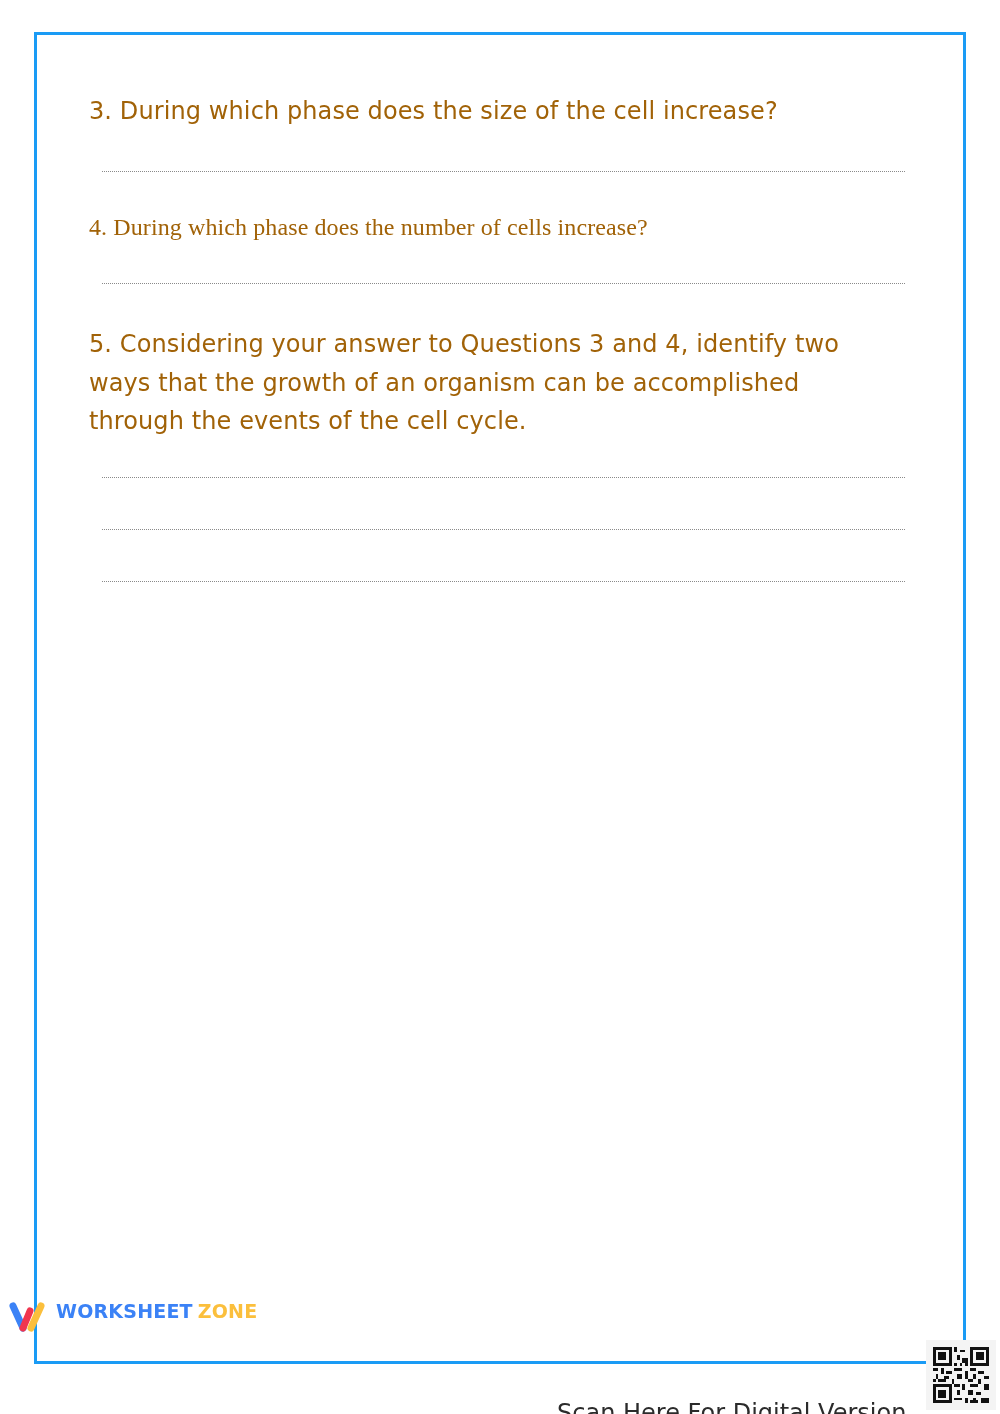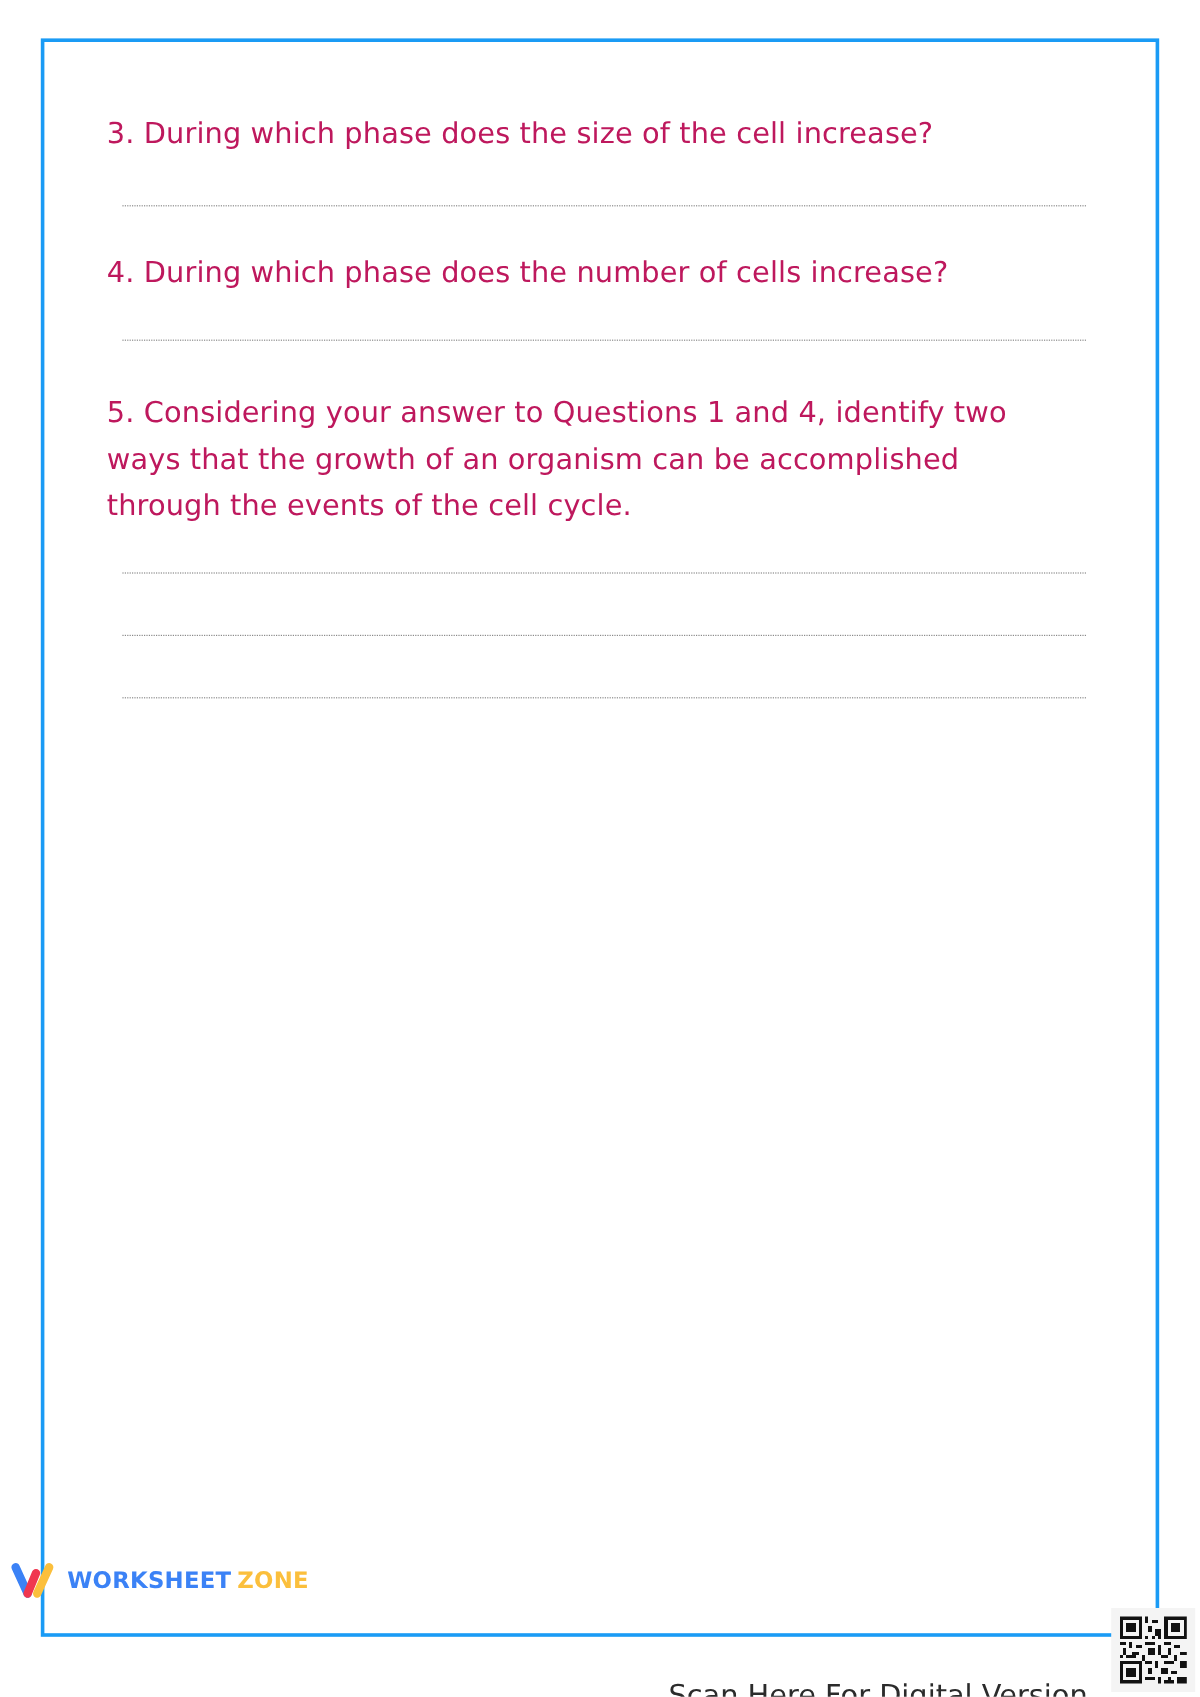--- a/index.html
+++ b/index.html
@@ -1,44 +1,44 @@
 <!DOCTYPE html>
 <html><head>
 <meta charset="utf-8">
 <style>
   html, body { margin: 0; padding: 0; background: #ffffff; }
   body { width: 1000px; height: 1414px; position: relative; overflow: hidden;
          font-family: "DejaVu Sans", sans-serif; color: #2b2b2b; }
   .frame { position: absolute; left: 34px; top: 32px; width: 926px; height: 1326px;
            border: 3px solid #1a9bf5; box-sizing: content-box; }
   .q { position: absolute; left: 89px; width: 800px; font-size: 24px; line-height: 38.5px;
-       letter-spacing: 0.1px; color: #be185d; }
+       letter-spacing: 0.1px; color: #a16207; }
   .line { position: absolute; left: 102px; width: 803px; height: 0;
           border-top: 1.5px dotted #8a8a8a; }
-  .footer-logo { position: absolute; left: 8px; top: 1300px; height: 34px; display: flex; align-items: center; }
+  .footer-logo { position: absolute; left: 8px; top: 1300px; height: 34px; display: flex; }
   .logo-mark { width: 44px; height: 34px; }
   .logo-text { font-family: "DejaVu Sans", sans-serif; font-weight: bold; font-size: 19px; letter-spacing: 0.2px; margin-left: 4px; }
   .logo-w { color: #3b82f6; }
   .logo-z { color: #fbbf3c; margin-left: 5px; }
   .scan-text { position: absolute; left: 557px; top: 1377px; font-size: 24px; color: #2b2b2b; margin-top: 22px; }
   .qr { position: absolute; left: 926px; top: 1340px; width: 70px; height: 70px; background: #f4f4f4; }
   .qr svg { position: absolute; left: 7px; top: 7px; }
 </style>
 </head>
 <body>
 
 <div class="frame"></div>
 
 <div class="q" style="top:92px;">3. During which phase does the size of the cell increase?</div>
 <div class="line" style="top:171px;"></div>
 
-<div class="q" style="top:208px;">4. During which phase does the number of cells increase?</div>
+<div class="q" style="top:208px;font-family:Liberation Serif, serif;">4. During which phase does the number of cells increase?</div>
 <div class="line" style="top:283px;"></div>
 
-<div class="q" style="top:325px; width:790px;">5. Considering your answer to Questions 1 and 4, identify two ways that the growth of an organism can be accomplished through the events of the cell cycle.</div>
+<div class="q" style="top:325px; width:790px;">5. Considering your answer to Questions 3 and 4, identify two ways that the growth of an organism can be accomplished through the events of the cell cycle.</div>
 <div class="line" style="top:477px;"></div>
 <div class="line" style="top:529px;"></div>
 <div class="line" style="top:581px;"></div>
 
 <div class="footer-logo">
   <svg class="logo-mark" viewBox="0 0 44 34">
     <line x1="5" y1="6" x2="15" y2="28" stroke="#3b82f6" stroke-width="7" stroke-linecap="round"></line>
     <line x1="15" y1="28" x2="22" y2="11" stroke="#f0364f" stroke-width="7" stroke-linecap="round"></line>
     <line x1="23" y1="28" x2="33" y2="6" stroke="#fbbf3c" stroke-width="7" stroke-linecap="round"></line>
   </svg>

